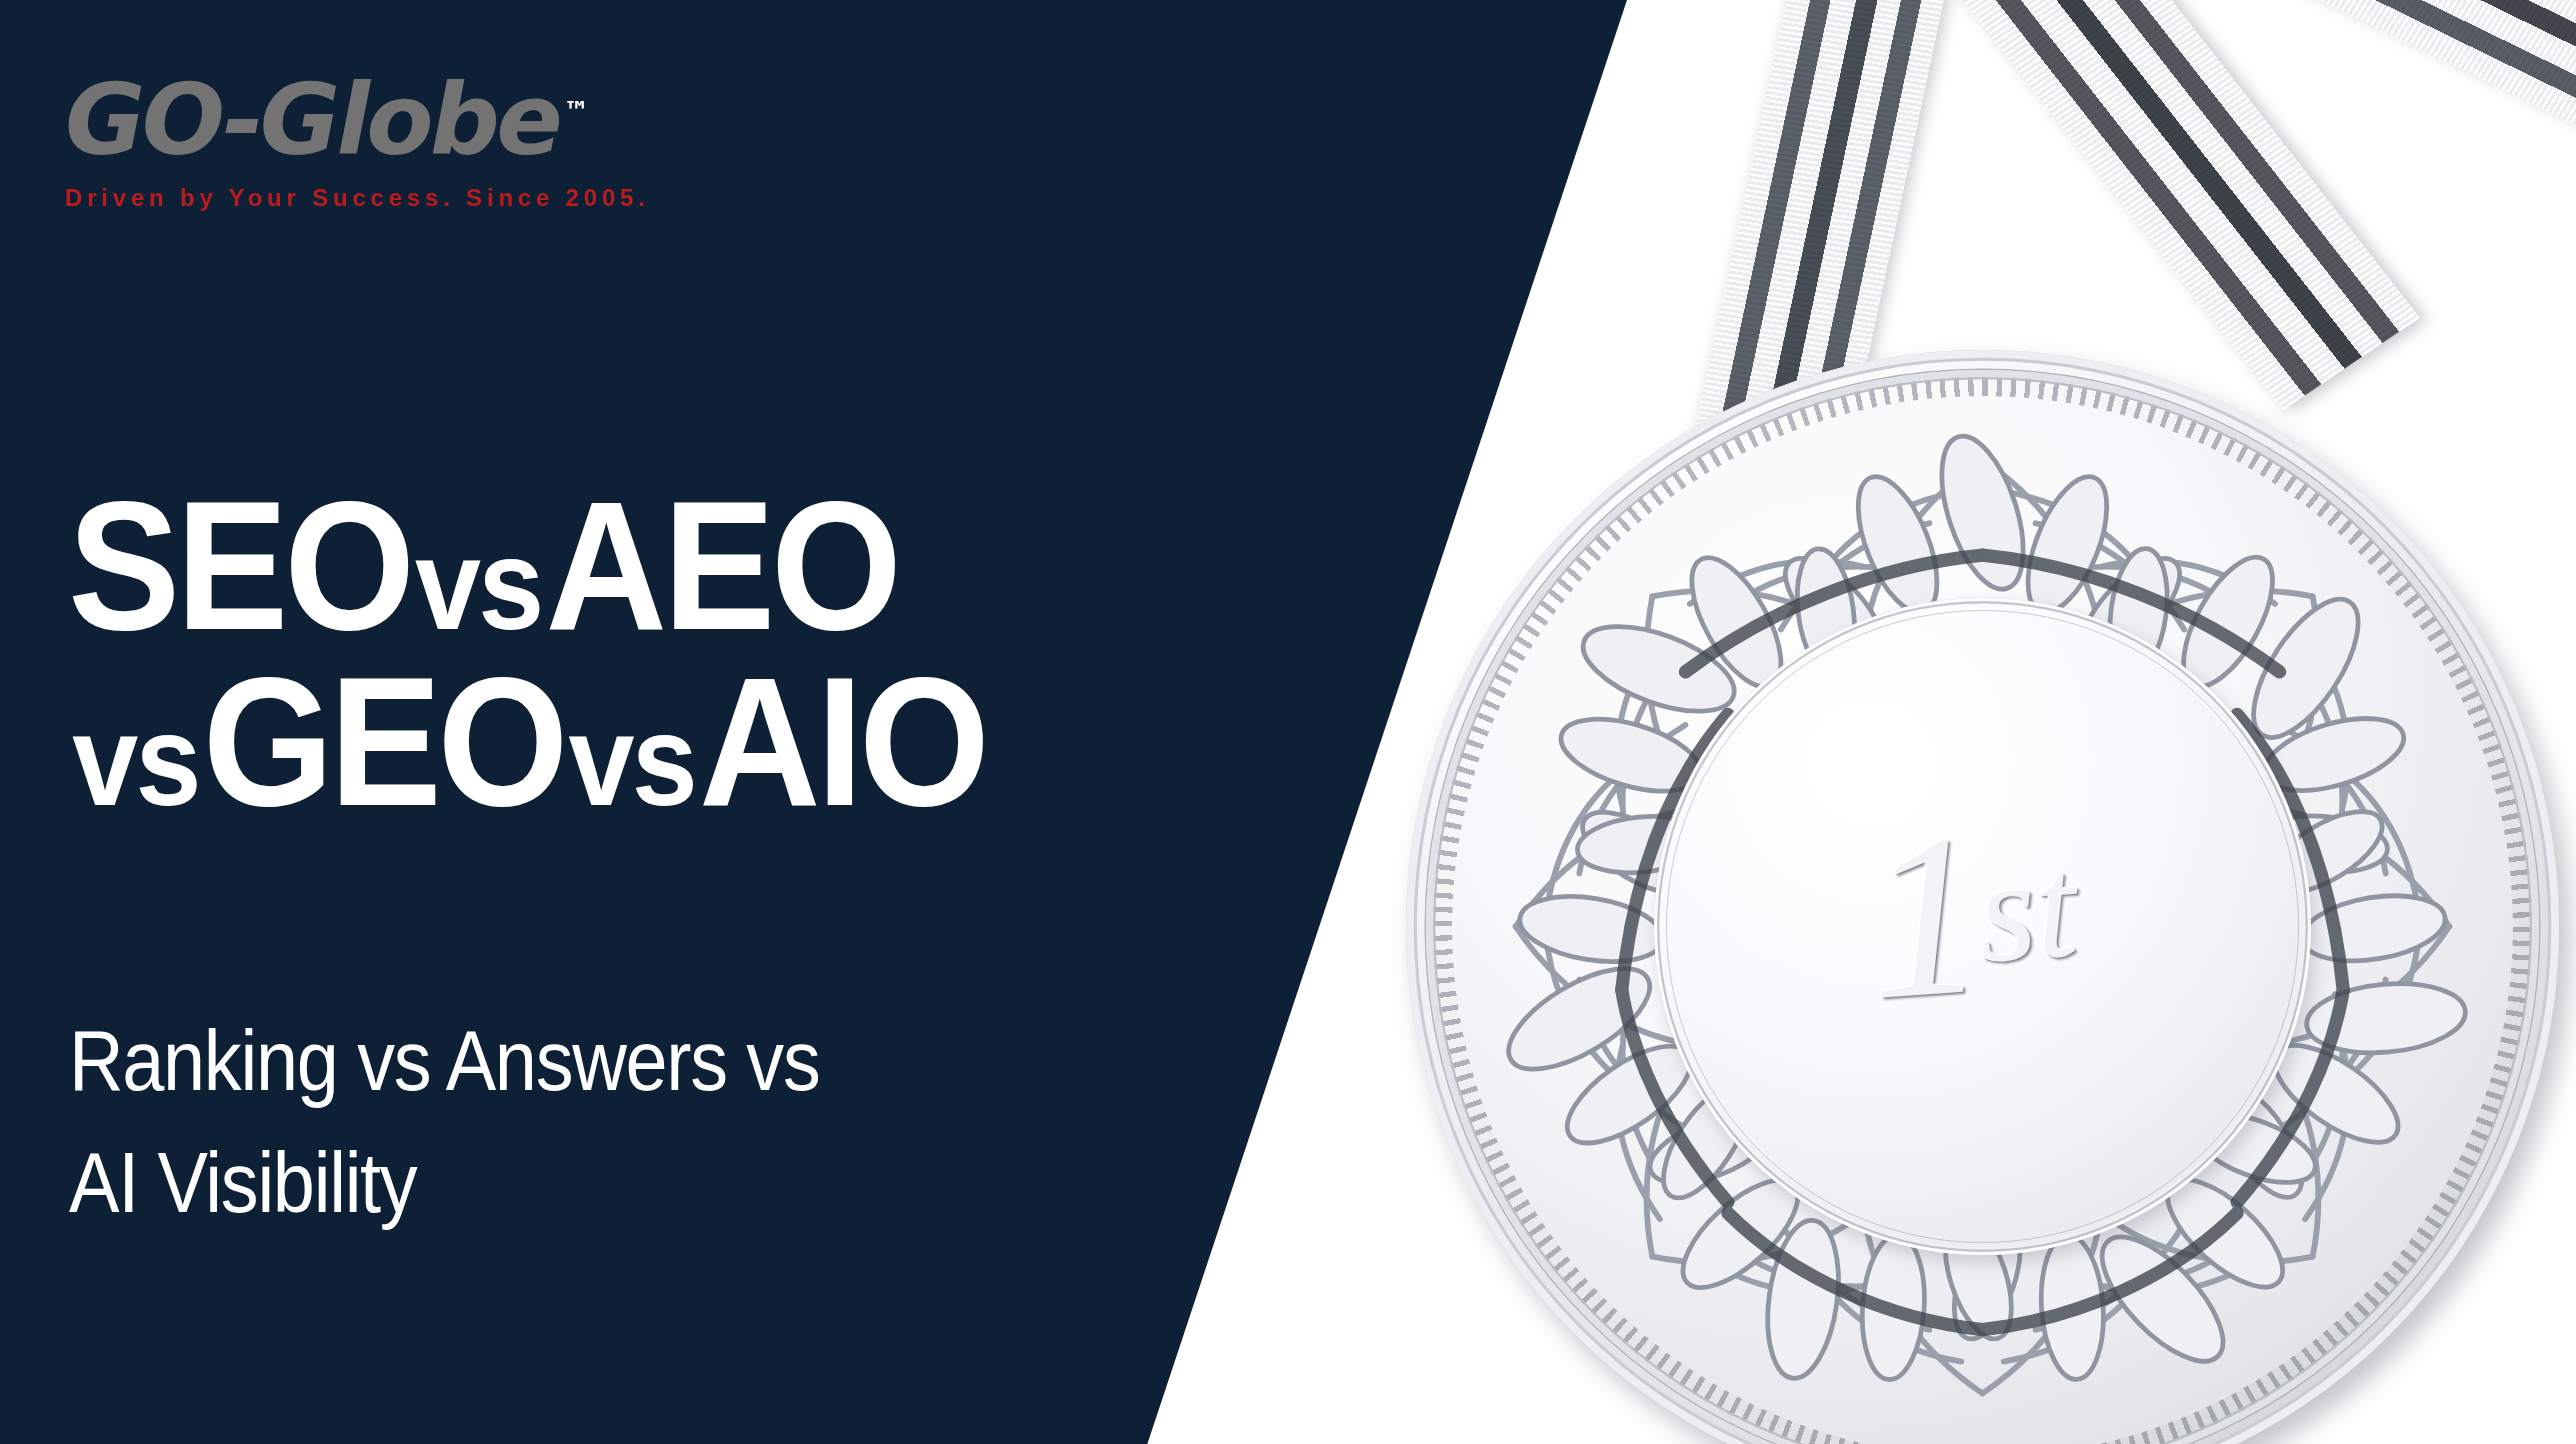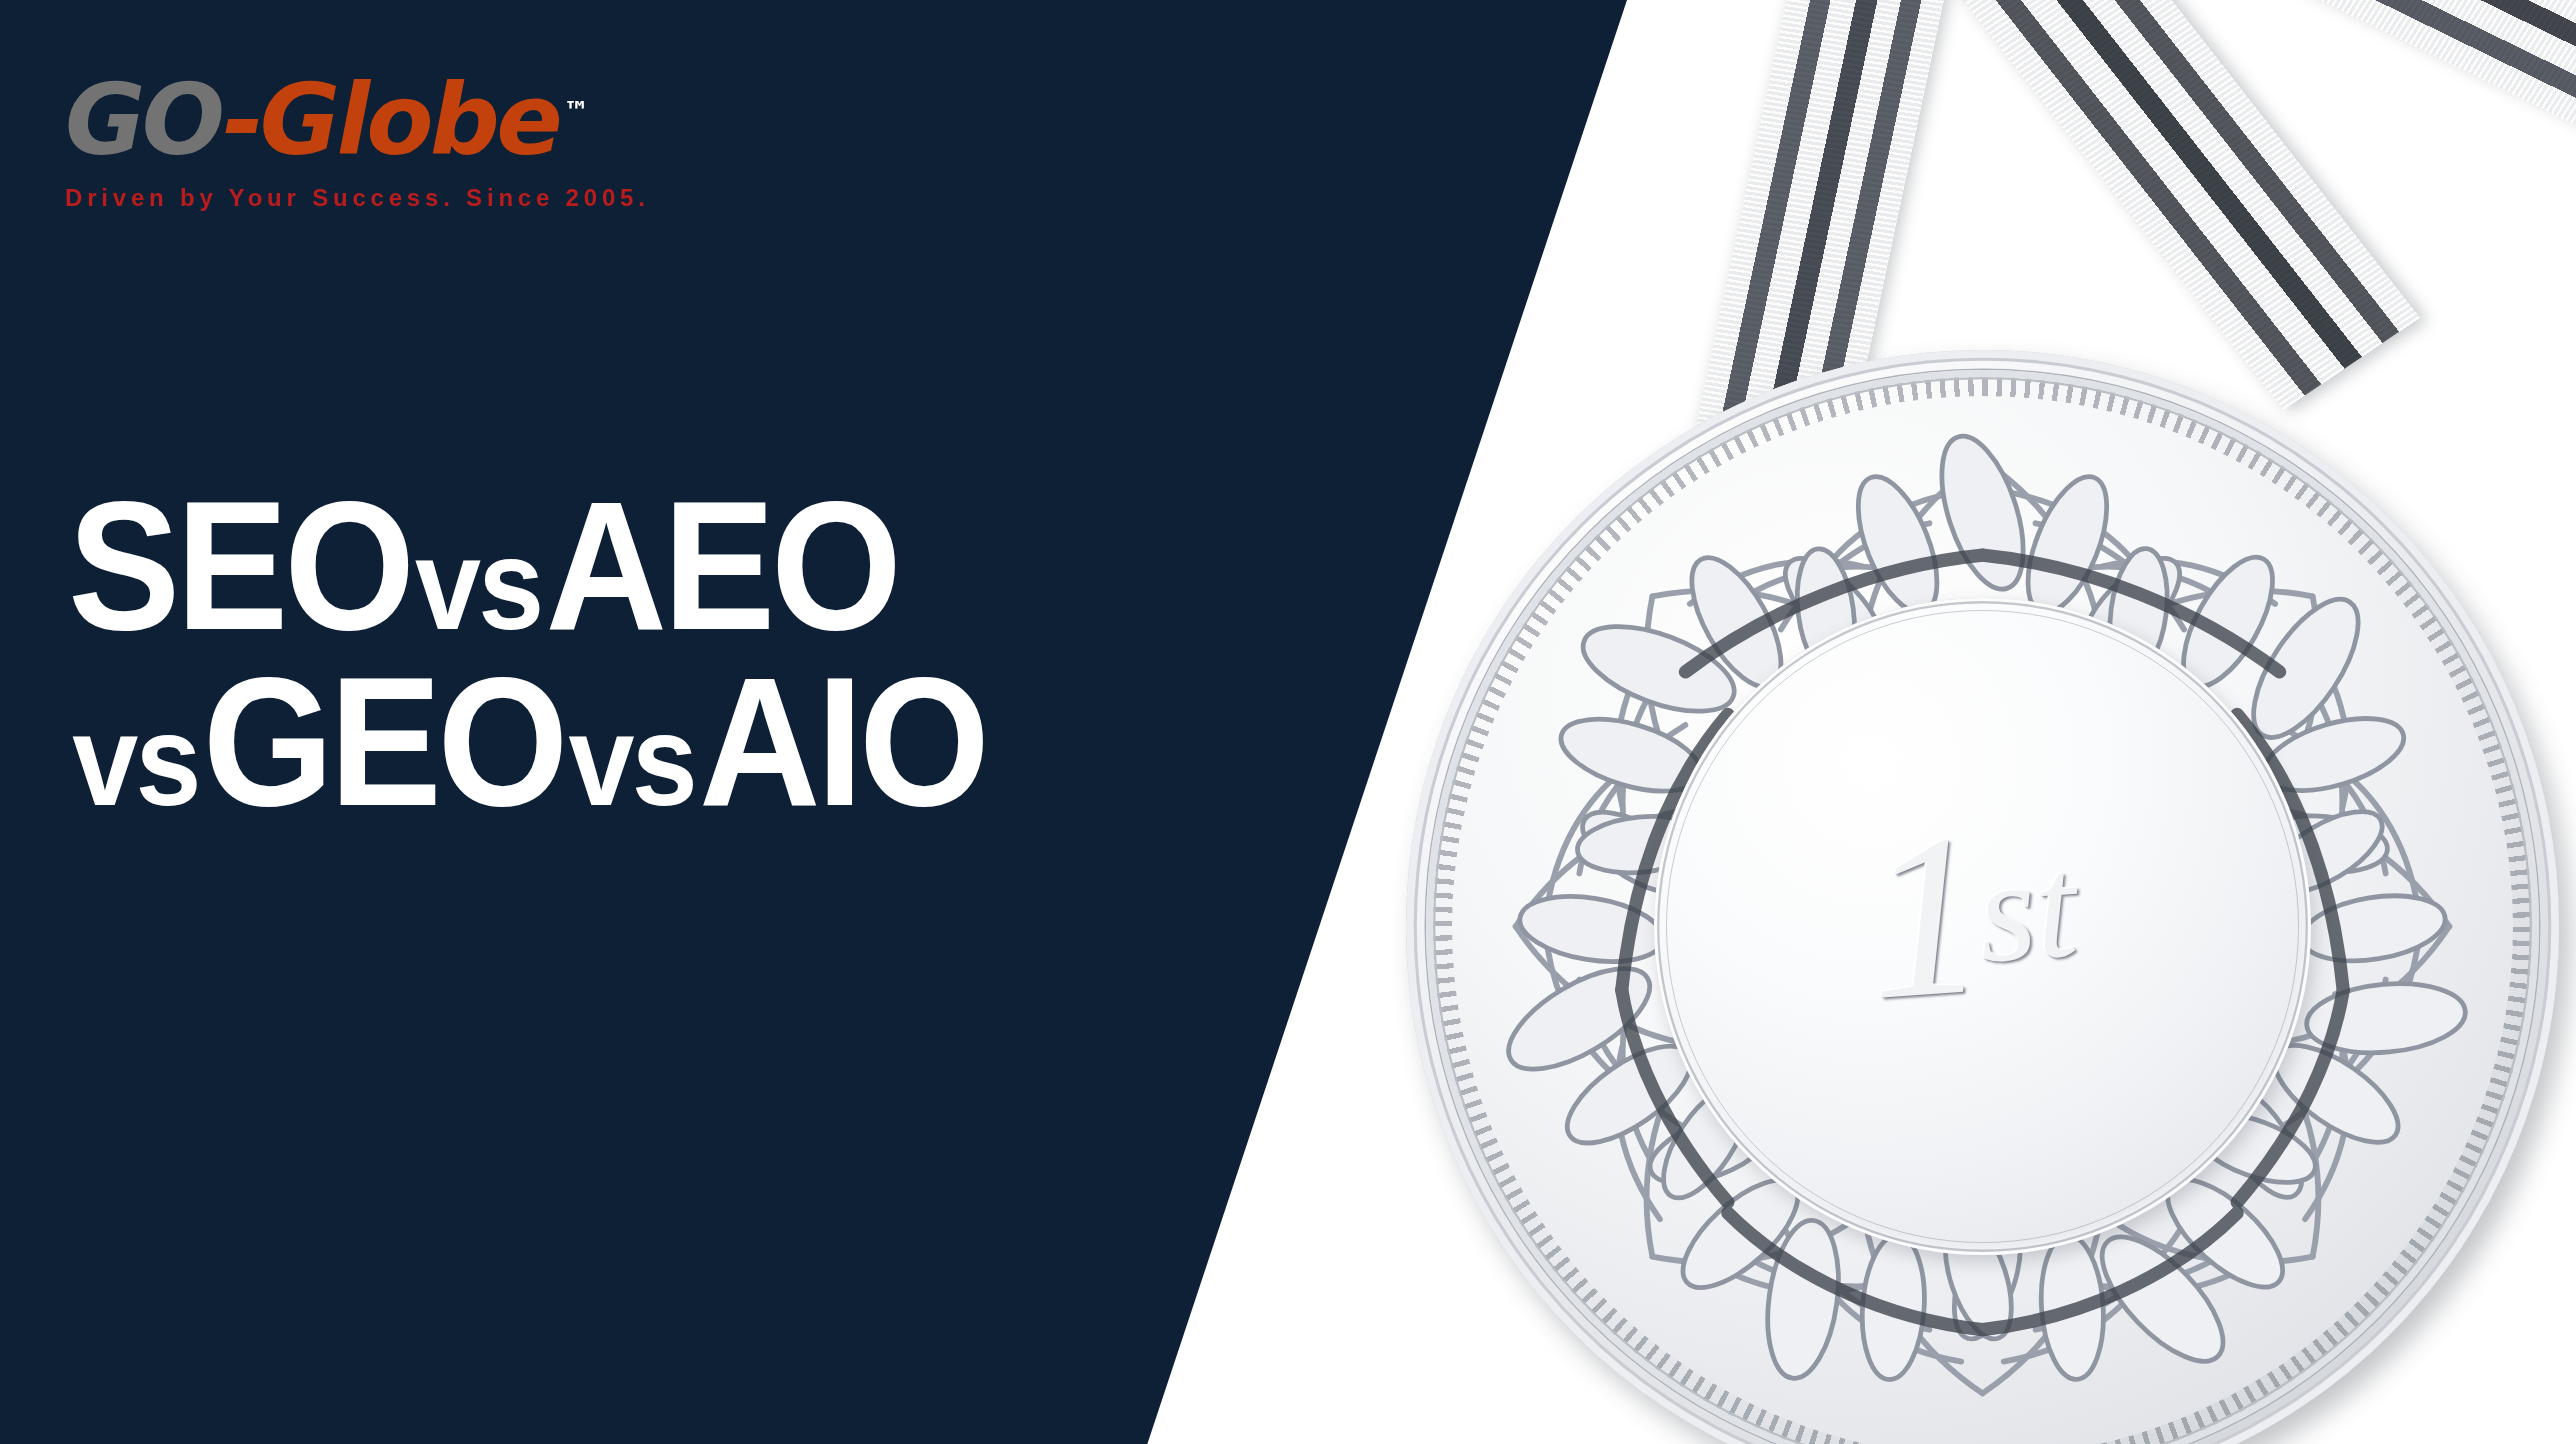--- a/index.html
+++ b/index.html
@@ -145,21 +145,21 @@
   }
 
   
   #logo{ position:absolute; left:65px; top:71px; z-index:6; }
   #logo-wordmark{
     font-size:98px; font-weight:bold; font-style:italic;
     letter-spacing:-3.8px; line-height:1; white-space:nowrap;
     font-family:"DejaVu Sans", sans-serif;
   }
   #logo-go{ color:#737373; }
-  #logo-globe{ color:#c2410c; }
+  #logo-globe{ color:#737373; }
   #logo-tm{
     font-size:26px; font-style:normal; font-weight:bold;
     vertical-align:super; color:#ffffff; letter-spacing:0; margin-left:4.6px;
   }
   #logo-tagline{
     margin-top:15.4px; color:#b91c1c; font-weight:bold;
     font-size:24px; letter-spacing:4.8px; white-space:nowrap;
     font-family:"Liberation Sans", sans-serif;
   }
 
@@ -267,15 +267,19 @@
   <div id="logo">
     <div id="logo-wordmark"><span id="logo-go">GO</span><span id="logo-globe">-Globe</span><span id="logo-tm">™</span></div>
     <div id="logo-tagline">Driven by Your Success. Since 2005.</div>
   </div>
 
   <div id="headline">
     <div class="hl-line"><span>SEO</span><span class="hl-vs">vs</span><span>AEO</span></div>
     <div class="hl-line"><span class="hl-vs">vs</span><span>GEO</span><span class="hl-vs">vs</span><span>AIO</span></div>
   </div>
 
+  <div id="subhead">
+    <div class="sh-line">Ranking vs Answers vs</div>
+    <div class="sh-line">AI Visibility</div>
+  </div>
 
 </div>
 
 
 </body></html>

